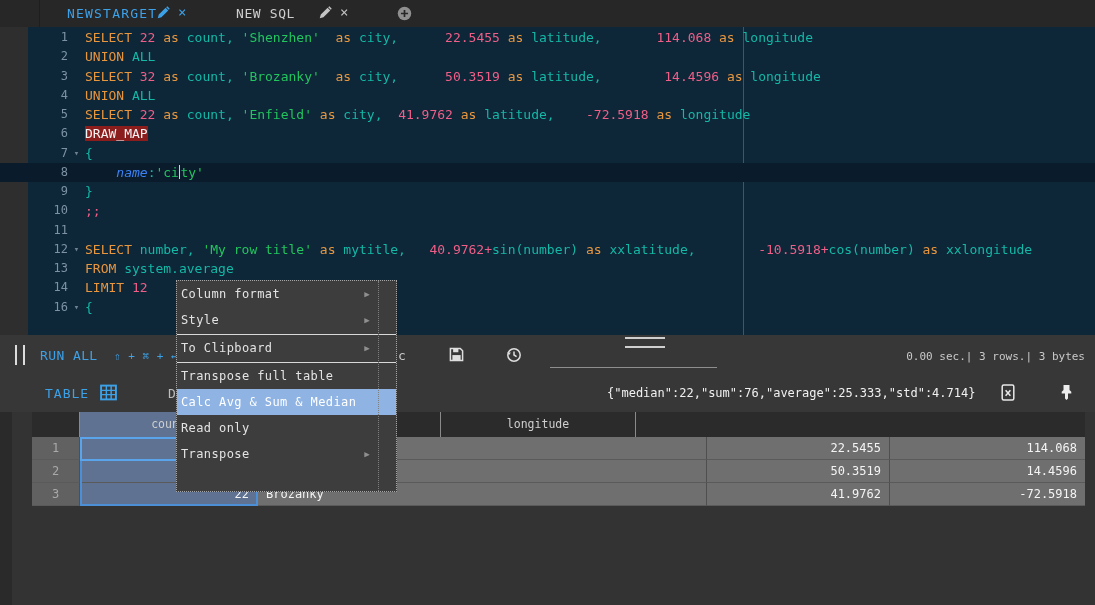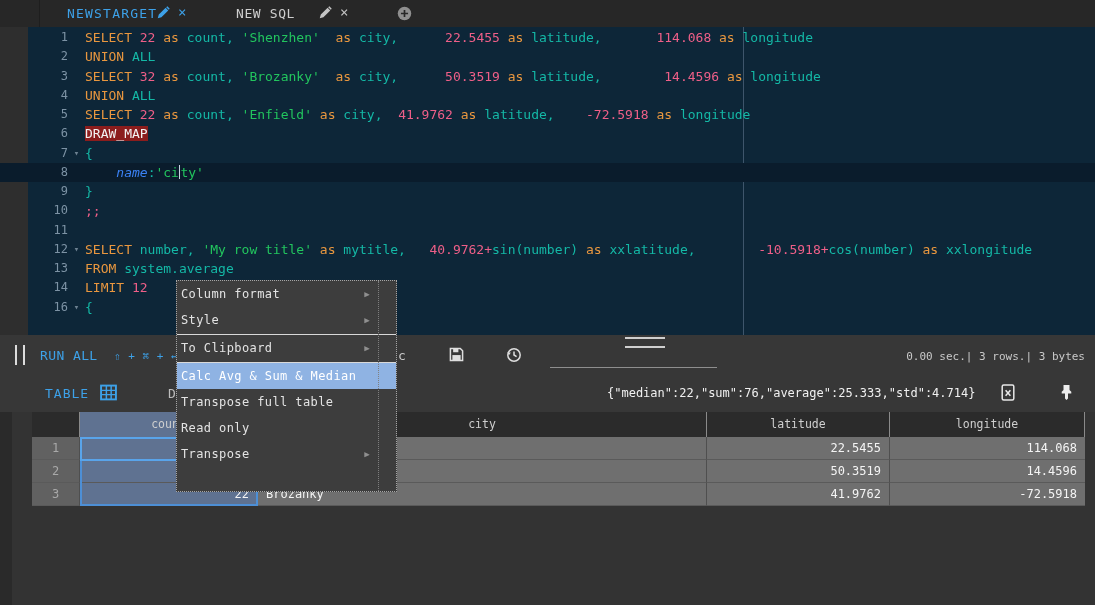--- a/index.html
+++ b/index.html
@@ -197,21 +197,20 @@
       <svg width="13" height="17" viewBox="0 0 13 17">
           <path fill="currentColor" d="M3.5 1h6v5l1.8 1.8V9.6H8v4.8L6.5 16 5 14.4V9.6H1.7V7.8L3.5 6z"></path>
         </svg>
     </span>
   </div>
 
   <div class="rtable" id="results-table">
       <div class="trow thead">
         <div class="tcell c-gut"></div>
         <div class="tcell c-count">count</div>
-        <div class="tcell c-city">city</div>
         <div class="tcell c-lat">latitude</div>
         <div class="tcell c-lon">longitude</div>
       </div>
       <div class="trow">
         <div class="tcell c-gut">1</div>
         <div class="tcell c-count" style="text-align: right;">22</div>
         <div class="tcell c-city" style="text-align: left;">Shenzhen</div>
         <div class="tcell c-lat" style="text-align: right;">22.5455</div>
         <div class="tcell c-lon" style="text-align: right;">114.068</div>
       </div>
@@ -238,19 +237,19 @@
   <div class="ctxmenu" id="ctx-menu">
       <div class="mi"><span>Column format</span><span class="arrow">▶</span></div>
       <div class="mi"><span>Style</span><span class="arrow">▶</span></div>
       <div class="msep">
         <div></div>
       </div>
       <div class="mi"><span>To Clipboard</span><span class="arrow">▶</span></div>
       <div class="msep">
         <div></div>
       </div>
+      <div class="mi"><span>Transpose full table</span></div>
       <div class="mi hl"><span>Calc Avg &amp; Sum &amp; Median</span></div>
-      <div class="mi"><span>Transpose full table</span></div>
       <div class="mi"><span>Read only</span></div>
       <div class="mi"><span>Transpose</span><span class="arrow">▶</span></div>
     </div>
 
 </div>
 
 </body></html>

